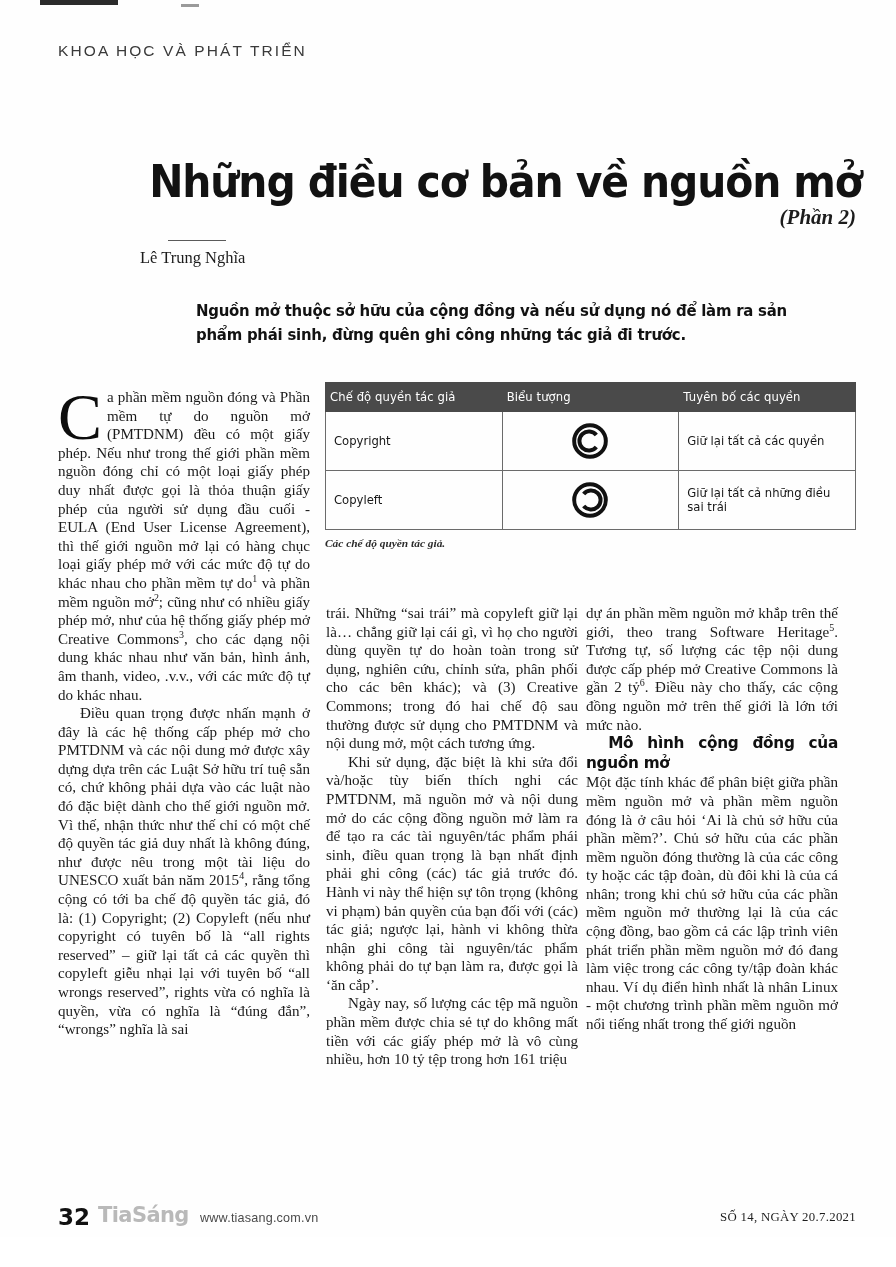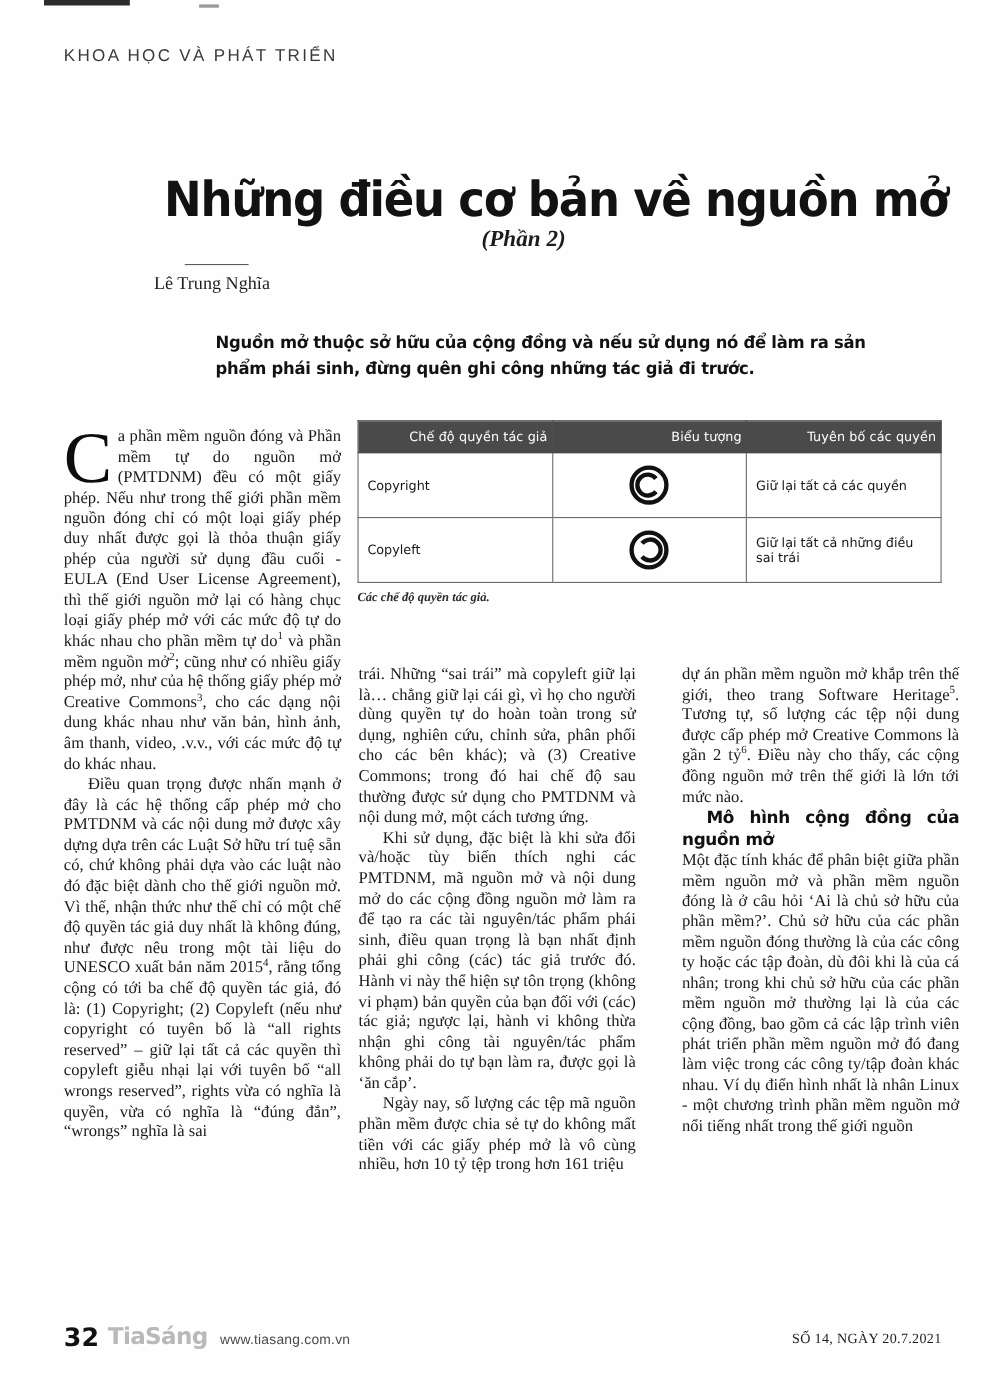--- a/index.html
+++ b/index.html
@@ -19,21 +19,21 @@
 
   
   .running-head{
     position:absolute;left:58px;top:42px;
     font-family:"Liberation Sans", sans-serif;
     font-size:15.5px;letter-spacing:2.1px;color:#3a3a3a;
     font-weight:400;
   }
 
   
-  .headline-wrap{position:absolute;right:40px;top:160px;width:760px;text-align:center;}
+  .headline-wrap{position:absolute;right:40px;top:160px;width:760px;text-align:right;}
   .headline{
     font-family:"DejaVu Sans", sans-serif;
     font-weight:700;
     font-size:44px;
     letter-spacing:-1.2px;
     color:#121212;
     line-height:1.02;
     transform:scaleX(0.93);
     transform-origin:right center;
     white-space:nowrap;
@@ -64,21 +64,21 @@
 
   
   .table-block{position:absolute;left:325px;top:382px;width:531px;}
   table.rights{
     border-collapse:collapse;width:531px;table-layout:fixed;
     font-family:"DejaVu Sans", sans-serif;
   }
   table.rights th{
     background:#4a4a4a;color:#ffffff;
     font-size:11.6px;font-weight:400;
-    padding:7px 4px;text-align:right;letter-spacing:.1px;
+    padding:7px 4px;text-align:left;letter-spacing:.1px;
     border:1px solid #4a4a4a;
     margin-left:23px;
   }
   table.rights td{
     border:1px solid #6b6b6b;
     font-size:11.6px;color:#161616;
     padding:10px 8px;height:38px;vertical-align:middle;
   }
   table.rights td.mode{width:172px;}
   table.rights td.sym{width:120px;text-align:center;padding:4px;}
@@ -95,21 +95,21 @@
     position:absolute;
     font-family:"Liberation Serif", serif;
     font-size:15.1px;line-height:1.232;
     color:#1a1a1a;text-align:justify;
     -webkit-hyphens:none;hyphens:none;
   }
   .col p{margin:0;text-indent:1.45em;}
   .col p.first{text-indent:0;}
   .col1{left:58px;top:388px;width:252px;}
   .col2{left:326px;top:604px;width:252px;}
-  .col3{left:620px;top:604px;width:252px;}
+  .col3{left:586px;top:604px;width:252px;}
 
   .dropcap-para{position:relative;}
   .dropcap{
     float:left;
     font-family:"Liberation Serif", serif;
     font-size:66px;line-height:0.79;
     padding:2px 5px 0 0;margin-top:1px;
     color:#0d0d0d;font-weight:400;
   }
   .sup{font-size:0.66em;vertical-align:super;line-height:0;}

